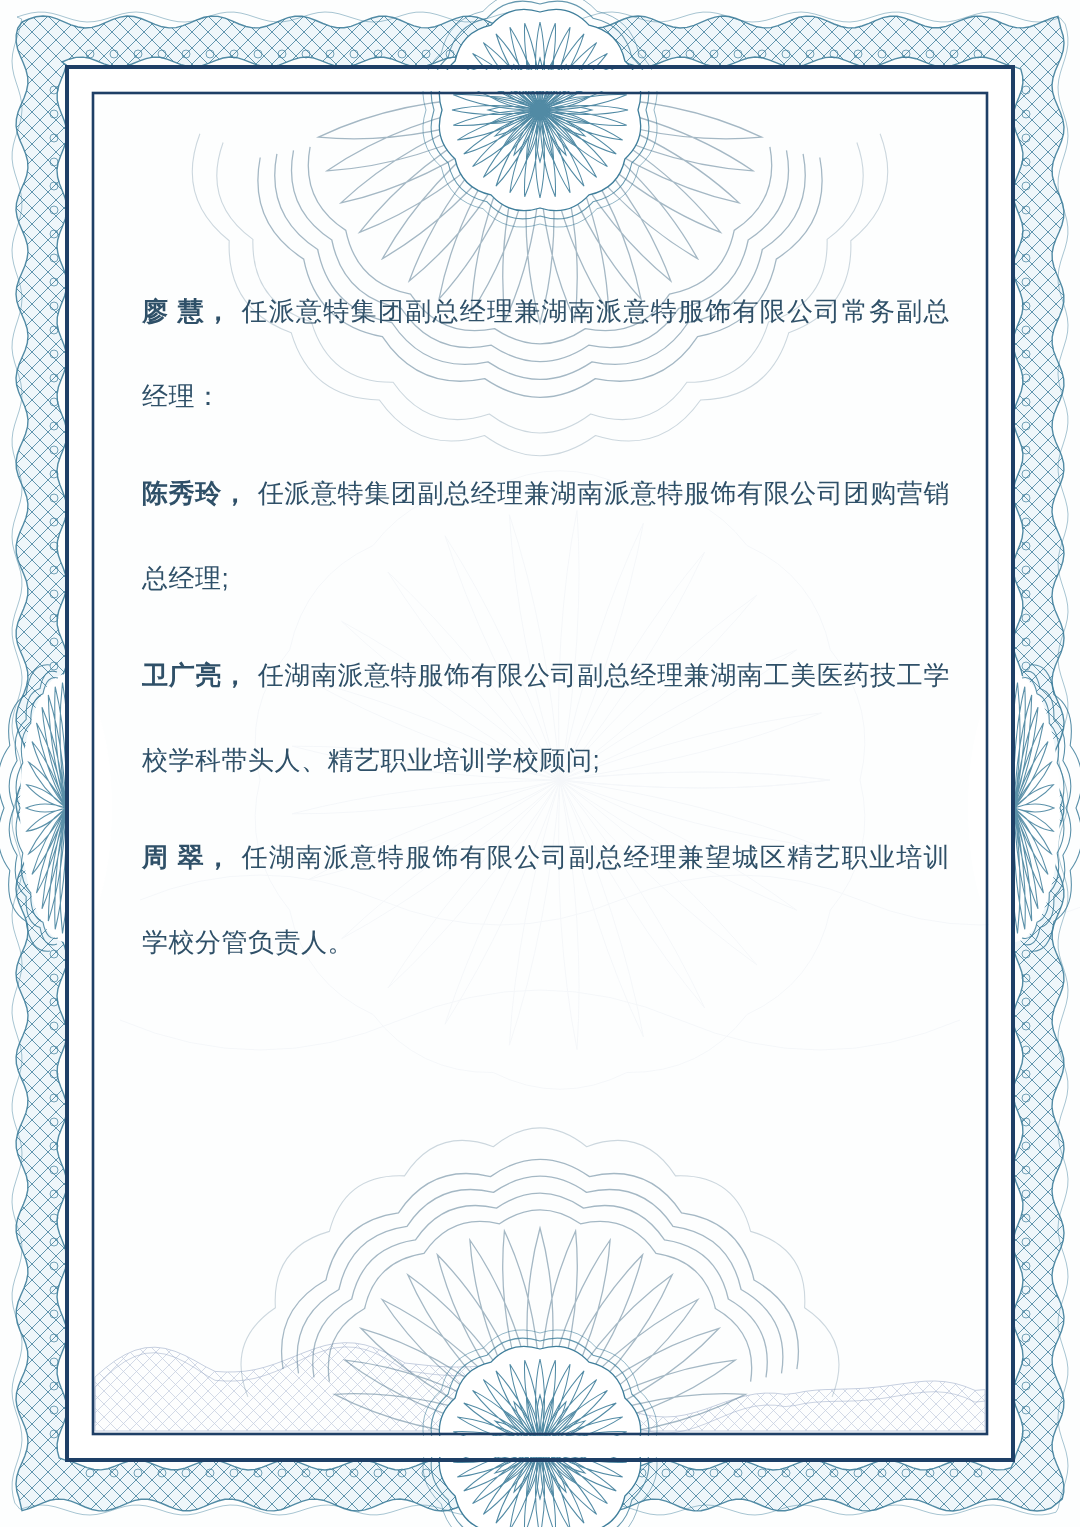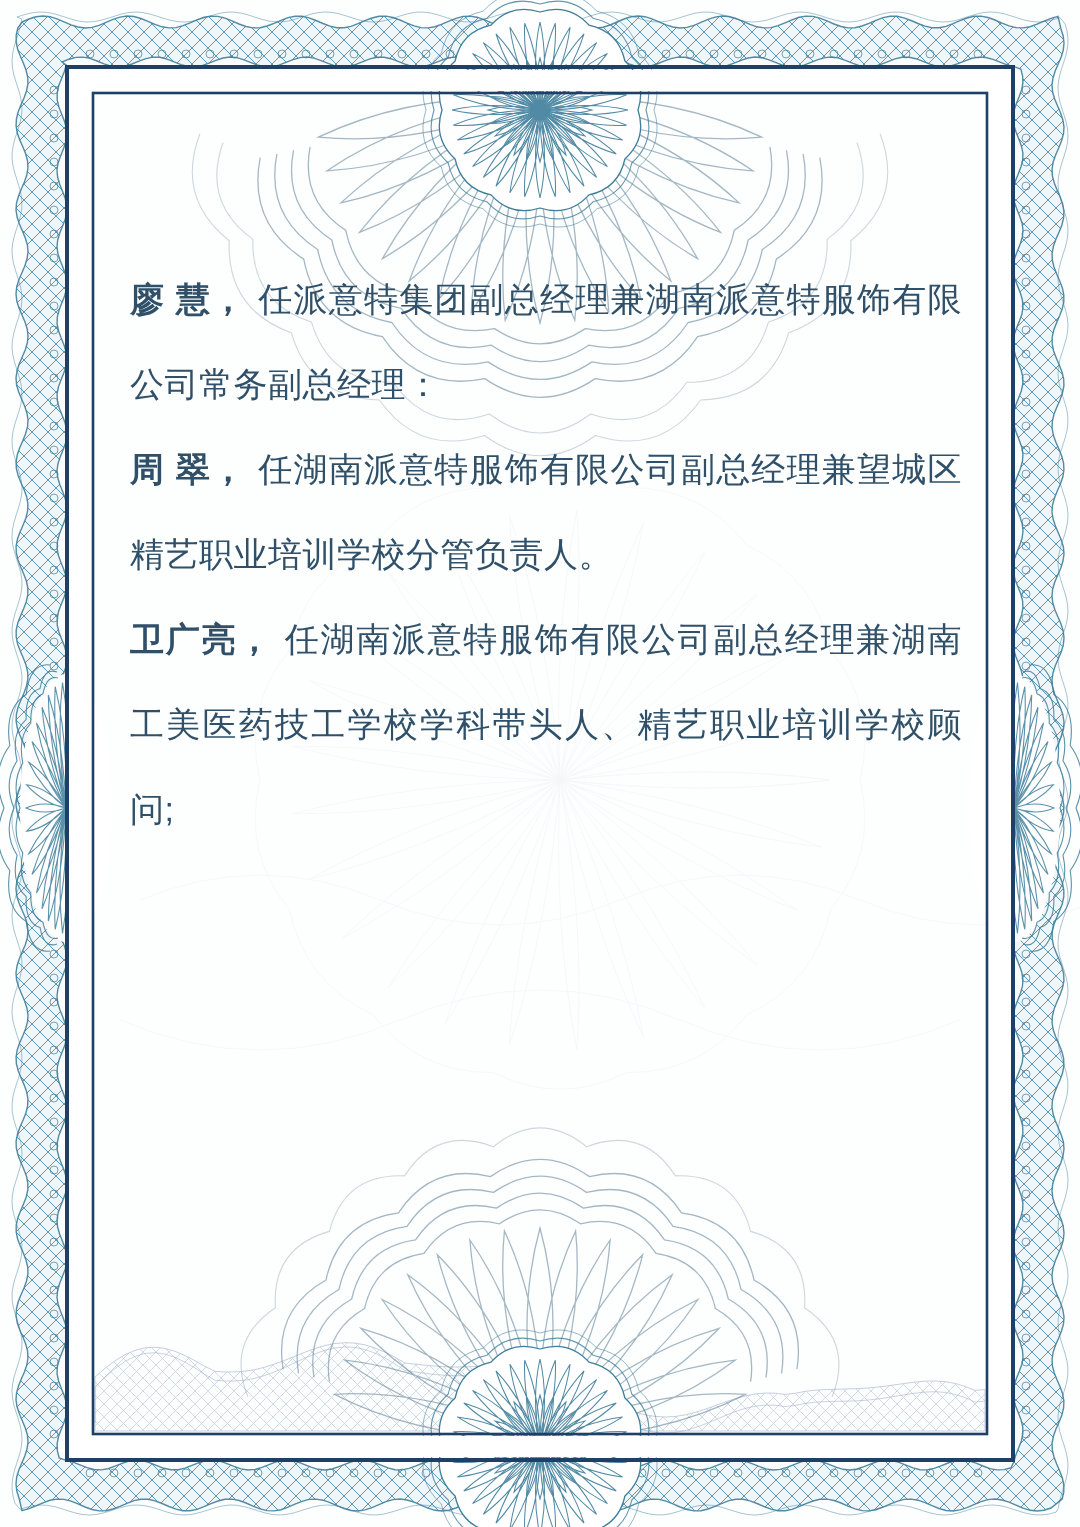--- a/index.html
+++ b/index.html
@@ -5,21 +5,21 @@
   html,body{margin:0;padding:0;background:#ffffff;}
   .page{
     position:relative;width:1080px;height:1527px;background:#fdfefe;overflow:hidden;
     font-family:"Liberation Sans","DejaVu Sans",sans-serif;
   }
   .deco{position:absolute;left:0;top:0;width:1080px;height:1527px;z-index:1;}
   .content{
     position:absolute;left:130px;top:257px;width:832px;z-index:2;
   }
   .content p{
-    margin:0;font-size:34px;line-height:85px;color:var(--text,#2f5068);
+    margin:12px;font-size:26px;line-height:85px;color:var(--text,#2f5068);
     text-align:justify;letter-spacing:0.5px;
   }
   .nm{font-weight:700;margin-right:0.35em;color:var(--text,#2f5068);}
 </style>
 </head>
 <body>
 
 <div class="page">
 
   <div class="deco" id="deco"><svg width="1080" height="1527" viewBox="0 0 1080 1527" xmlns="http://www.w3.org/2000/svg">
@@ -289,17 +289,18 @@
       <path d="M540 1447 Q568.6 1454 592 1447 Q568.6 1440 540 1447 M540 1447 Q565.8 1461.2 590.2 1460.5 Q569.4 1447.6 540 1447 M540 1447 Q561.3 1467.4 585 1473 Q568.3 1455.2 540 1447 M540 1447 Q555.3 1472.2 576.8 1483.8 Q565.2 1462.3 540 1447 M540 1447 Q548.2 1475.3 566 1492 Q560.4 1468.3 540 1447 M540 1447 Q540.6 1476.4 553.5 1497.2 Q554.2 1472.8 540 1447 M540 1447 Q533 1475.6 540 1499 Q547 1475.6 540 1447 M540 1447 Q525.8 1472.8 526.5 1497.2 Q539.4 1476.4 540 1447 M540 1447 Q519.6 1468.3 514 1492 Q531.8 1475.3 540 1447 M540 1447 Q514.8 1462.3 503.2 1483.8 Q524.7 1472.2 540 1447 M540 1447 Q511.7 1455.2 495 1473 Q518.7 1467.4 540 1447 M540 1447 Q510.6 1447.6 489.8 1460.5 Q514.2 1461.2 540 1447 M540 1447 Q511.4 1440 488 1447 Q511.4 1454 540 1447 M540 1447 Q514.2 1432.8 489.8 1433.5 Q510.6 1446.4 540 1447 M540 1447 Q518.7 1426.6 495 1421 Q511.7 1438.8 540 1447 M540 1447 Q524.7 1421.8 503.2 1410.2 Q514.8 1431.7 540 1447 M540 1447 Q531.8 1418.7 514 1402 Q519.6 1425.7 540 1447 M540 1447 Q539.4 1417.6 526.5 1396.8 Q525.8 1421.2 540 1447 M540 1447 Q547 1418.4 540 1395 Q533 1418.4 540 1447 M540 1447 Q554.2 1421.2 553.5 1396.8 Q540.6 1417.6 540 1447 M540 1447 Q560.4 1425.7 566 1402 Q548.2 1418.7 540 1447 M540 1447 Q565.2 1431.7 576.8 1410.2 Q555.3 1421.8 540 1447 M540 1447 Q568.3 1438.8 585 1421 Q561.3 1426.6 540 1447 M540 1447 Q569.4 1446.4 590.2 1433.5 Q565.8 1432.8 540 1447 "></path>
       <circle cx="540" cy="1447" r="10"></circle>
     </g>
         <path d="M70 70H1010V1457H70Z M91 91H989V1436H91Z" fill="#fff" fill-rule="evenodd"></path>
         <rect x="67" y="67" width="946" height="1393" fill="none" stroke="#1e3f66" stroke-width="4"></rect>
         <rect x="93" y="93" width="894" height="1341" fill="none" stroke="#1e3f66" stroke-width="2.6"></rect>
       </svg></div>
 
   <div class="content">
     <p><b class="nm">廖 慧，</b><span>任派意特集团副总经理兼湖南派意特服饰有限公司常务副总经理：</span></p>
+    <p><b class="nm">陈秀玲，</b><span>任派意特集团副总经理兼湖南派意特服饰有限公司团购营销总经理;</span></p>
+    <p><b class="nm">卫广亮，</b><span>任湖南派意特服饰有限公司副总经理兼湖南工美医药技工学校学科带头人、精艺职业培训学校顾问;</span></p>
     <p><b class="nm">周 翠，</b><span>任湖南派意特服饰有限公司副总经理兼望城区精艺职业培训学校分管负责人。</span></p>
-    <p><b class="nm">卫广亮，</b><span>任湖南派意特服饰有限公司副总经理兼湖南工美医药技工学校学科带头人、精艺职业培训学校顾问;</span></p>
   </div>
 
 </div>
 
 </body></html>

